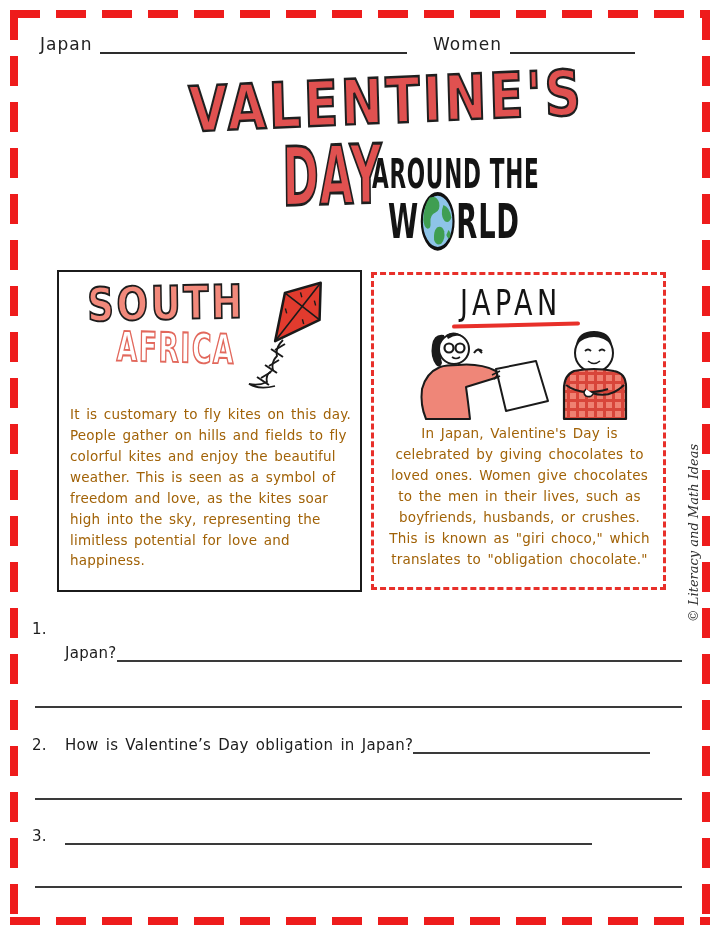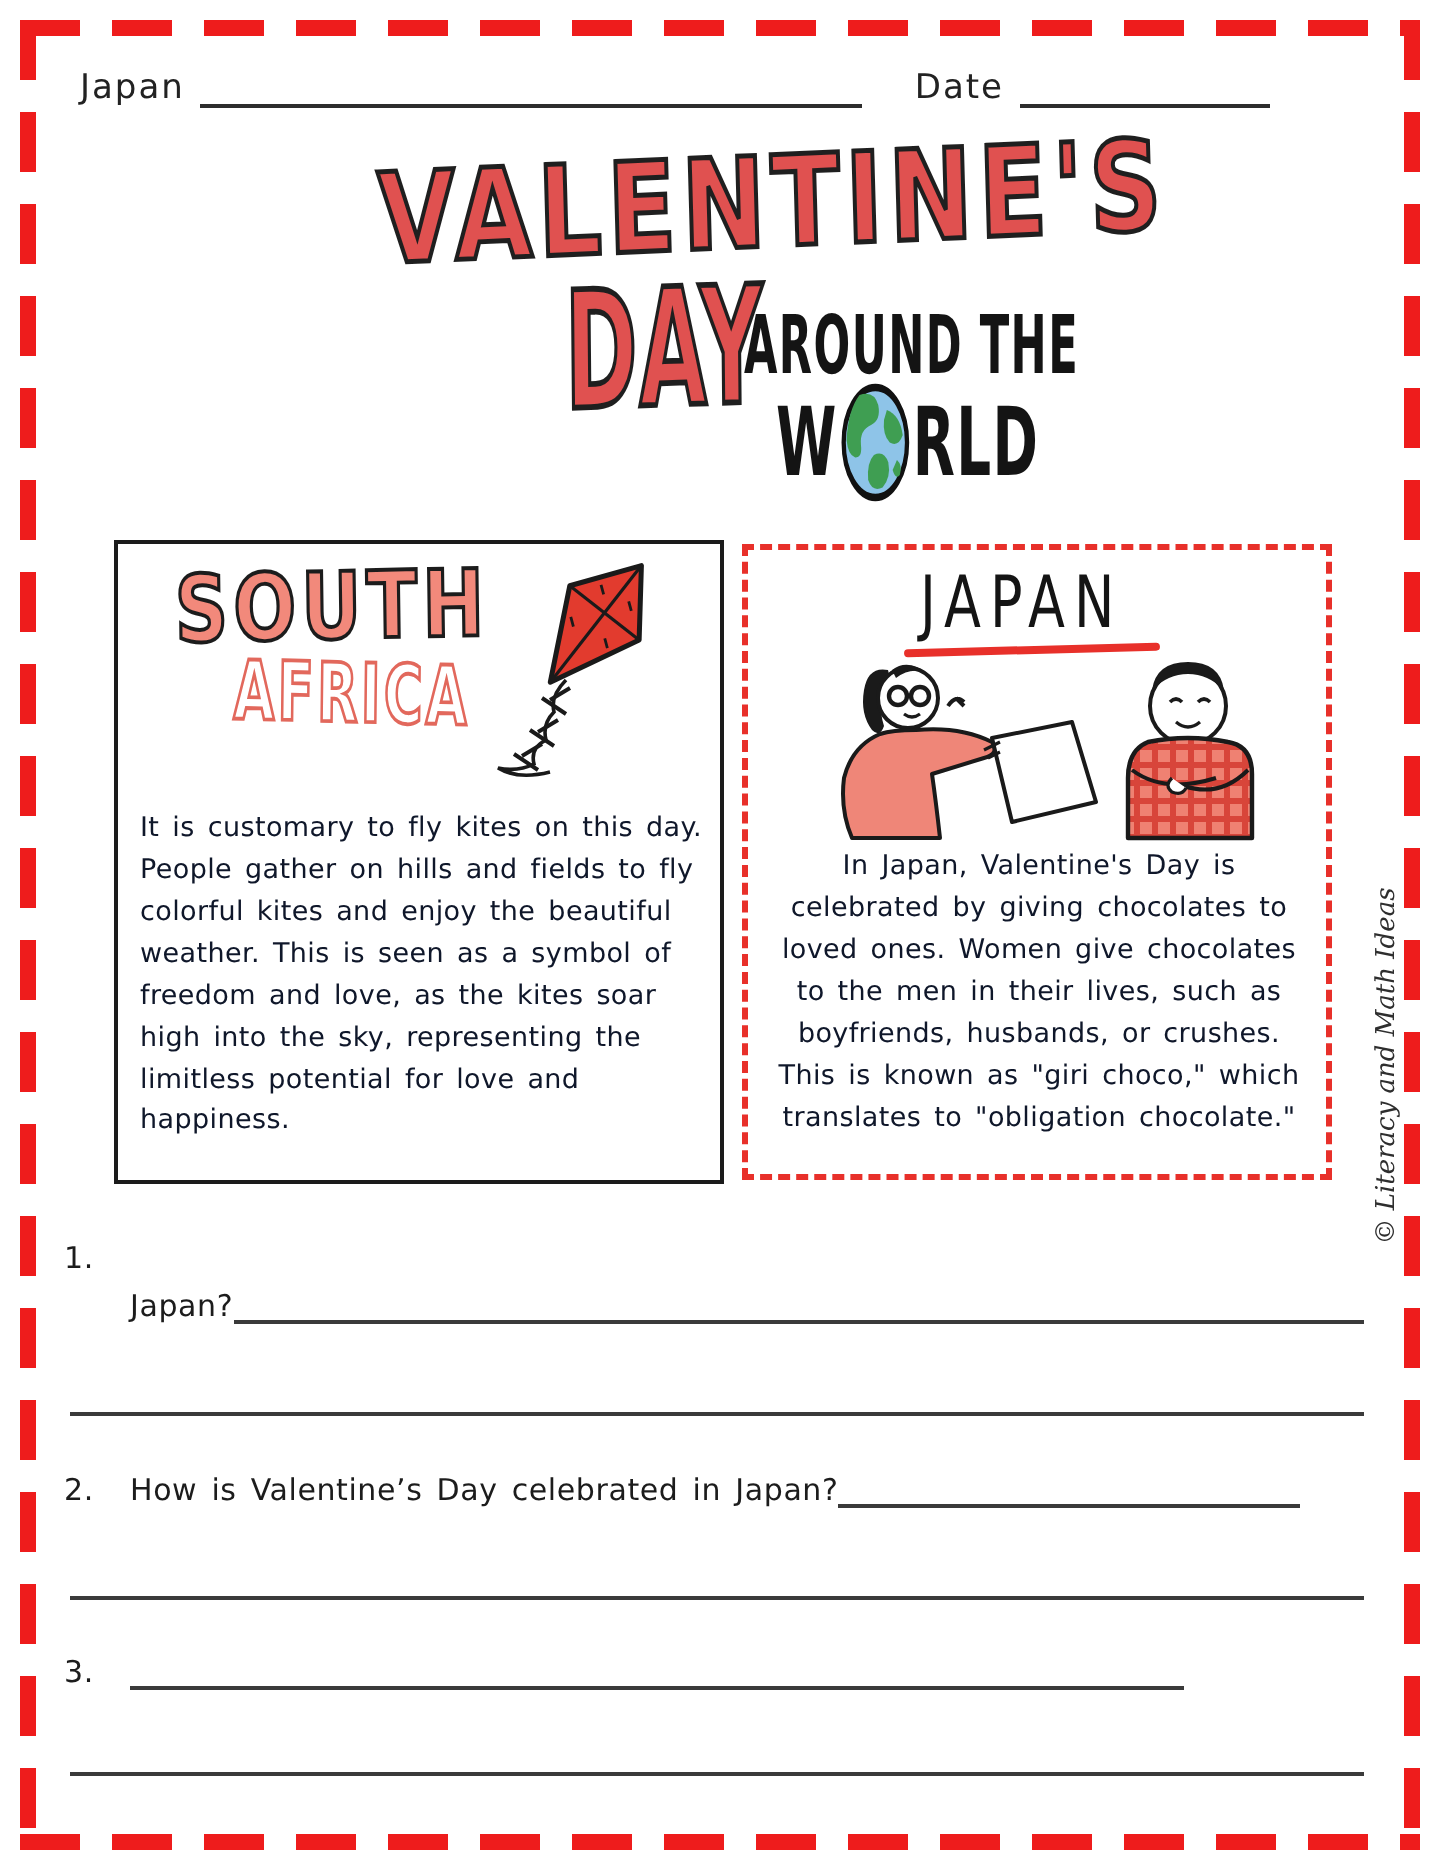--- a/index.html
+++ b/index.html
@@ -39,21 +39,21 @@
 
   
   .sa-box { position:absolute; left:57px; top:270px; width:305px; height:322px;
     border:2.5px solid #1b1b1b; background:#fff; }
   .sa-head { position:relative; height:130px; }
   .sa-title1 { position:absolute; left:28px; top:6px; font-size:42px; font-weight:bold; letter-spacing:3px;
     color:#f2897b; -webkit-text-stroke:1.8px #1c1c1c; transform:scale(0.88,1.1) rotate(-1deg); transform-origin:left top; }
   .sa-title2 { position:absolute; left:58px; top:50px; font-size:34px; font-weight:bold; letter-spacing:2px;
     color:transparent; -webkit-text-stroke:1.6px #e2685c; transform:scale(0.78,1.2) rotate(1deg); transform-origin:left top; }
   .kite { position:absolute; left:172px; top:6px; }
-  .passage { color:#0f172a; font-size:13.5px; line-height:1.55; letter-spacing:0.2px; word-spacing:2px; }
+  .passage { color:#a16207; font-size:13.5px; line-height:1.55; letter-spacing:0.2px; word-spacing:2px; }
   .sa-body { position:absolute; left:11px; right:9px; top:132px; }
 
   .jp-box { position:absolute; left:371px; top:272px; width:295px; height:318px;
     border:3px dashed #e8302a; background:#fff; }
   .jp-head { position:relative; height:146px; }
   .jp-title { position:absolute; left:86px; top:6px; font-size:30px; color:#141414; letter-spacing:5px;
     transform:scale(0.9,1.2); transform-origin:left top; font-weight:500; }
   .jp-underline { position:absolute; left:78px; top:48px; width:128px; height:4px; background:#e8302a;
     border-radius:2px; transform:rotate(-1.5deg); }
   .jp-illust { position:absolute; left:22px; top:52px; }
@@ -84,21 +84,21 @@
 <div class="page">
 
   <div class="pb pb-h pb-top"></div>
   <div class="pb pb-h pb-bottom"></div>
   <div class="pb pb-v pb-left"></div>
   <div class="pb pb-v pb-right"></div>
 
   <div class="name-row">
     <span>Japan</span>
     <span class="blank name-line"></span>
-    <span>Date</span>
+    <span>Women</span>
     <span class="blank date-line"></span>
   </div>
 
   <div class="title">
     <div class="t-red t-line1">VALENTINE'S</div>
     <div class="t-red t-line2-red">DAY</div>
     <div class="t-black t-line2-black">AROUND THE</div>
     <div class="t-black t-line3">
       <span>W</span>
       <span class="globe">
@@ -184,21 +184,21 @@
     <div class="row2">
       <span>Japan?</span>
       <span class="fill-line"></span>
     </div>
   </div>
   <div class="ans-line ans1"></div>
 
   <div class="q q2">
     <div class="q-row">
       <span class="q-num">2.</span>
-      <span>How is Valentine’s Day celebrated in Japan?</span>
+      <span>How is Valentine’s Day obligation in Japan?</span>
       <span class="fill-line"></span>
     </div>
   </div>
   <div class="ans-line ans2"></div>
 
   <div class="q q3">
     <div class="q-row">
       <span class="q-num">3.</span>
       <span class="fill-line"></span>
     </div>

